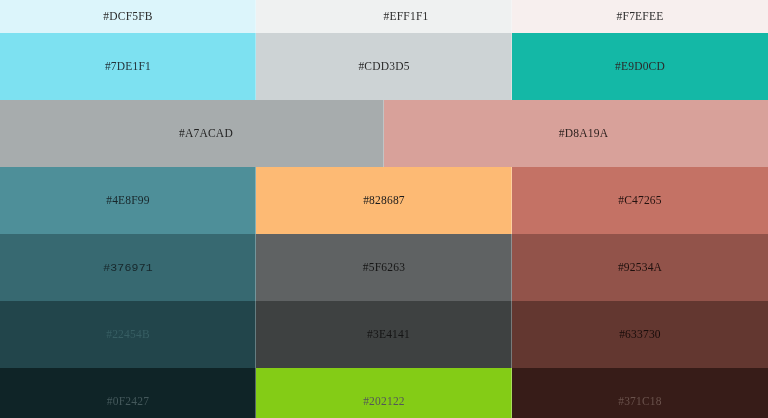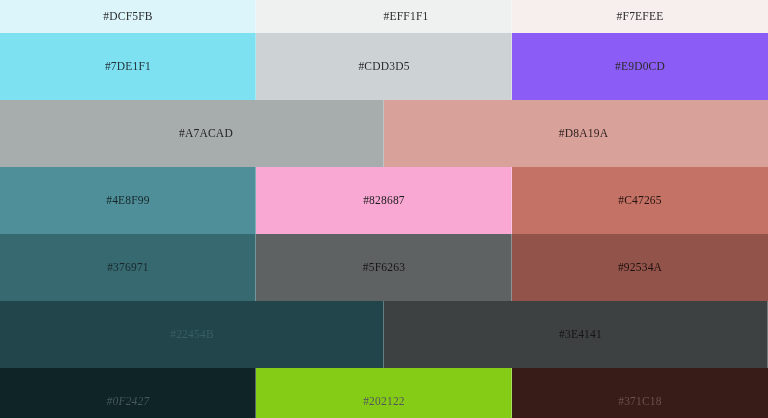--- a/index.html
+++ b/index.html
@@ -76,65 +76,68 @@
         <span class="swatch-label" style="color: rgb(43, 43, 43);">#F7EFEE</span>
       </div>
     </div>
     <div class="palette-row row-rest">
       <div class="swatch col-1" style="background-color: rgb(125, 225, 241);">
         <span class="swatch-label" style="color: rgb(35, 50, 58);">#7DE1F1</span>
       </div>
       <div class="swatch col-2" style="background-color: rgb(205, 211, 213);">
         <span class="swatch-label" style="color: rgb(43, 43, 43);">#CDD3D5</span>
       </div>
-      <div class="swatch col-3" style="background-color: #8b5cf6;">
+      <div class="swatch col-3" style="background-color: #14b8a6;">
         <span class="swatch-label" style="color: rgb(43, 43, 43);">#E9D0CD</span>
       </div>
     </div>
     <div class="palette-row row-rest">
       <div class="swatch col-2" style="background-color: rgb(167, 172, 173); padding-left: 28px;">
         <span class="swatch-label" style="color: rgb(35, 35, 35);">#A7ACAD</span>
       </div>
       <div class="swatch col-3" style="background-color: rgb(216, 161, 154); padding-left: 15px;">
         <span class="swatch-label" style="color: rgb(42, 30, 28);">#D8A19A</span>
       </div>
     </div>
     <div class="palette-row row-rest">
       <div class="swatch col-1" style="background-color: rgb(78, 143, 153);">
         <span class="swatch-label" style="color: rgb(24, 38, 42);">#4E8F99</span>
       </div>
-      <div class="swatch col-2" style="background-color: #f9a8d4;">
+      <div class="swatch col-2" style="background-color: #fdba74;">
         <span class="swatch-label" style="color: rgb(28, 28, 28);">#828687</span>
       </div>
       <div class="swatch col-3" style="background-color: rgb(196, 114, 101);">
         <span class="swatch-label" style="color: rgb(36, 18, 15); text-align: center;">#C47265</span>
       </div>
     </div>
     <div class="palette-row row-rest">
       <div class="swatch col-1" style="background-color: rgb(55, 105, 113);">
-        <span class="swatch-label" style="color: rgb(23, 39, 43);">#376971</span>
+        <span class="swatch-label" style="color: rgb(23, 39, 43); font-family: Liberation Mono, monospace;">#376971</span>
       </div>
       <div class="swatch col-2" style="background-color: rgb(95, 98, 99);">
         <span class="swatch-label" style="color: rgb(22, 22, 22);">#5F6263</span>
       </div>
       <div class="swatch col-3" style="background-color: rgb(146, 83, 74);">
         <span class="swatch-label" style="color: rgb(30, 16, 13);">#92534A</span>
       </div>
     </div>
     <div class="palette-row row-rest">
       <div class="swatch col-1" style="background-color: rgb(34, 69, 75);">
         <span class="swatch-label" style="color: rgb(55, 94, 99);">#22454B</span>
       </div>
       <div class="swatch col-2" style="background-color: rgb(62, 65, 65); padding-left: 9px;">
         <span class="swatch-label" style="color: rgb(20, 20, 20);">#3E4141</span>
       </div>
+      <div class="swatch col-3" style="background-color: rgb(99, 55, 48);">
+        <span class="swatch-label" style="color: rgb(24, 12, 10);">#633730</span>
+      </div>
     </div>
     <div class="palette-row row-rest">
       <div class="swatch col-1" style="background-color: rgb(15, 36, 39);">
-        <span class="swatch-label" style="color: rgb(68, 88, 91); font-style: italic;">#0F2427</span>
+        <span class="swatch-label" style="color: rgb(68, 88, 91);">#0F2427</span>
       </div>
       <div class="swatch col-2" style="background-color: #84cc16;">
         <span class="swatch-label" style="color: rgb(84, 86, 90);">#202122</span>
       </div>
       <div class="swatch col-3" style="background-color: rgb(55, 28, 24);">
         <span class="swatch-label" style="color: rgb(106, 82, 76);">#371C18</span>
       </div>
     </div>
   </div>
 

